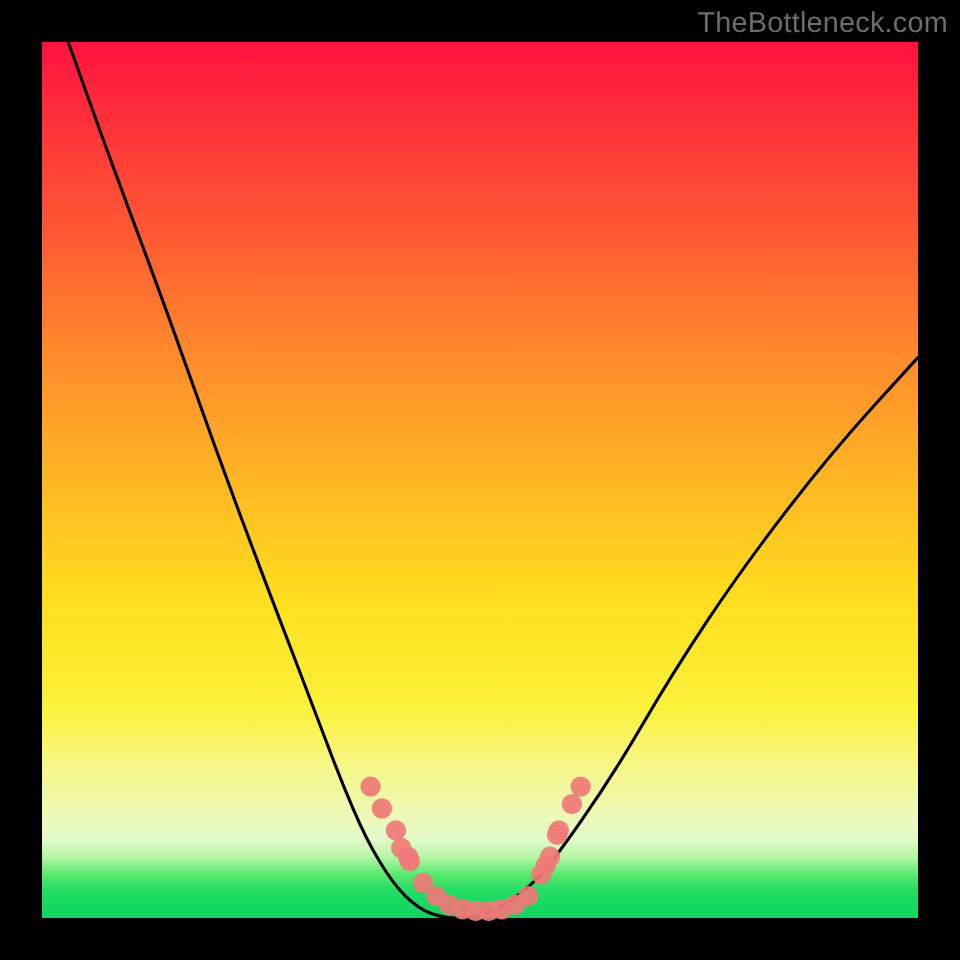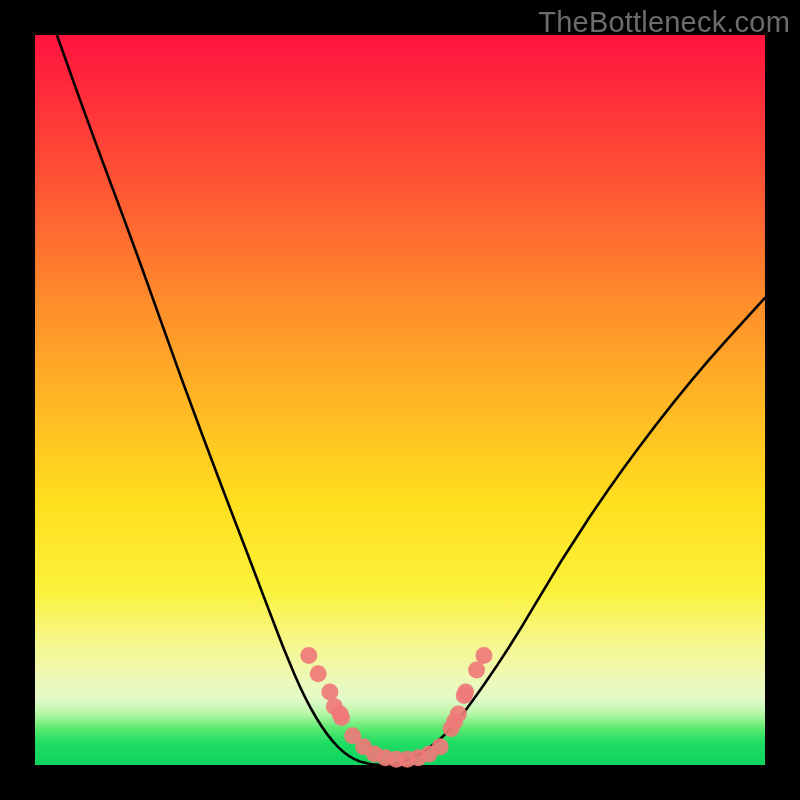--- a/index.html
+++ b/index.html
@@ -40,21 +40,21 @@
       #5be96f 95%,
       #1fdc63 97%,
       #0fd45f 100%
     );
   }
   .watermark {
     position: absolute;
     top: 6px;
     right: 10px;
     color: #6c6c6c;
-    font-size: 29px;
+    font-size: 24px;
     font-weight: 500;
     letter-spacing: 0.2px;
     user-select: none;
   }
   svg.curve {
     position: absolute;
     left: 0;
     top: 0;
     width: 730px;
     height: 730px;

